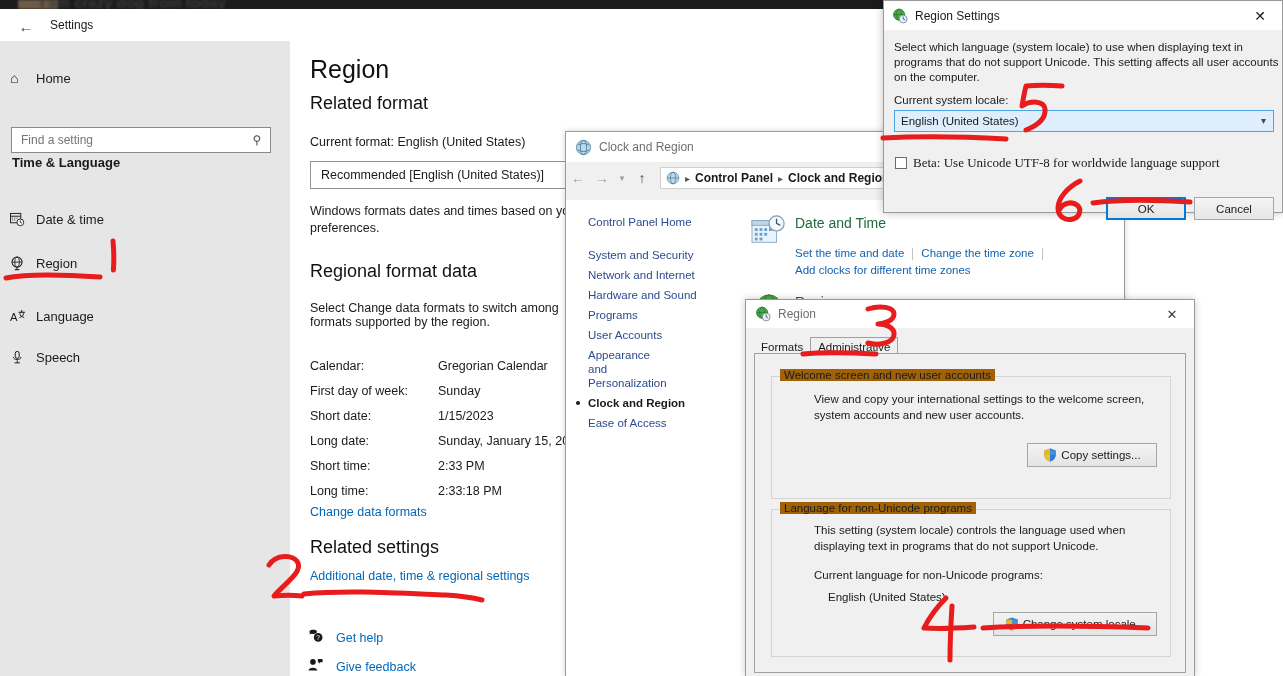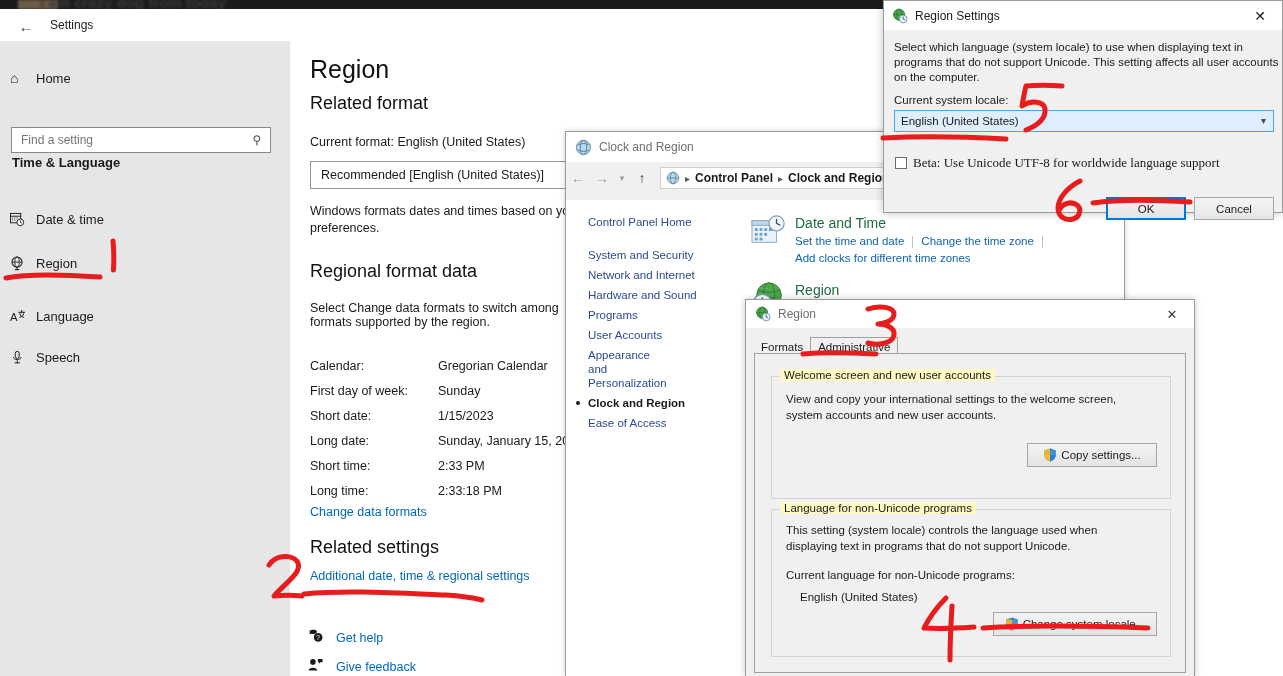--- a/index.html
+++ b/index.html
@@ -145,21 +145,21 @@
   .cp-link.first { margin-bottom:13px; }
   .cp-link.selected { font-weight:bold; color:#1a1a1a; position:relative; }
   .cp-link.selected::before {
     content:""; position:absolute; left:10px; top:8px;
     width:4px; height:4px; border-radius:50%; background:#1a1a1a;
   }
   #cp-main { position:absolute; left:185px; top:14px; width:373px; }
   .cp-entry { display:flex; margin-bottom:14px; }
   .cp-entry-icon { width:44px; flex:0 0 44px; }
   .cp-entry-title { font-size:14px; color:#1e6a41; line-height:19px; }
-  .cp-entry-links { font-size:11.5px; color:#1263b0; line-height:17px; display:flex; align-items:center; flex-wrap:wrap; }
+  .cp-entry-links { font-size:11.5px; color:#1263b0; line-height:17px; display:flex; align-items:center; flex-wrap:wrap;margin-top:12px; }
   .cp-entry-links .sep { display:inline-block; width:1px; height:12px; background:#c2c2c2; margin:0 8px; }
 
   
   #region-dialog {
     position:absolute; left:745px; top:299px; width:450px; height:377px;
     background:#f0f0f0; border:1px solid #9a9a9a; border-bottom:0;
     box-shadow: 0 0 7px rgba(0,0,0,0.22);
   }
   #rd-titlebar { position:absolute; left:0; top:0; width:448px; height:28px; background:#fff; display:flex; align-items:center; }
   #rd-title-icon { margin-left:9px; width:16px; height:16px; }
@@ -167,26 +167,26 @@
   #rd-close { position:absolute; right:0; top:0; width:44px; height:28px; display:flex; align-items:center; justify-content:center; color:#3d3d3d; font-size:13px; }
   #rd-tabs { position:absolute; left:8px; top:36px; display:flex; align-items:flex-end; }
   .rd-tab { font-size:11.5px; padding:3px 7px 4px 7px; color:#1a1a1a; }
   .rd-tab.active { background:#f0f0f0; border:1px solid #a0a0a0; border-bottom:1px solid #f0f0f0; position:relative; top:1px; }
   #rd-tabpanel {
     position:absolute; left:8px; top:53px; width:432px; height:320px;
     border:1px solid #a0a0a0; border-top:1px solid #a0a0a0; background:#f0f0f0;
   }
   .groupbox { position:absolute; border:1px solid #d4d4d4; }
   .groupbox > .gtitle {
-    position:absolute; top:-8px; left:8px; background:#fef9c3;
+    position:absolute; top:-8px; left:8px; background:#a16207;
     padding:0 4px; font-size:11.5px; color:#1a1a1a;text-align:right;
   }
   #gb-welcome { left:16px; top:22px; width:400px; height:123px; }
   #gb-lang { left:16px; top:155px; width:400px; height:148px; }
-  .gb-text { position:absolute; font-size:11.5px; color:#1a1a1a; line-height:16px; }
+  .gb-text { position:absolute; font-size:11.5px; color:#1a1a1a; line-height:16px;margin-left:28px; }
   .winbtn {
     position:absolute; height:24px;
     background:linear-gradient(#f3f3f3,#e4e4e4);
     border:1px solid #a6a6a6;
     display:flex; align-items:center; justify-content:center;
     font-size:11.5px; color:#1a1a1a;
   }
   .shield { width:14px; height:14px; margin-right:4px; }
 
   

